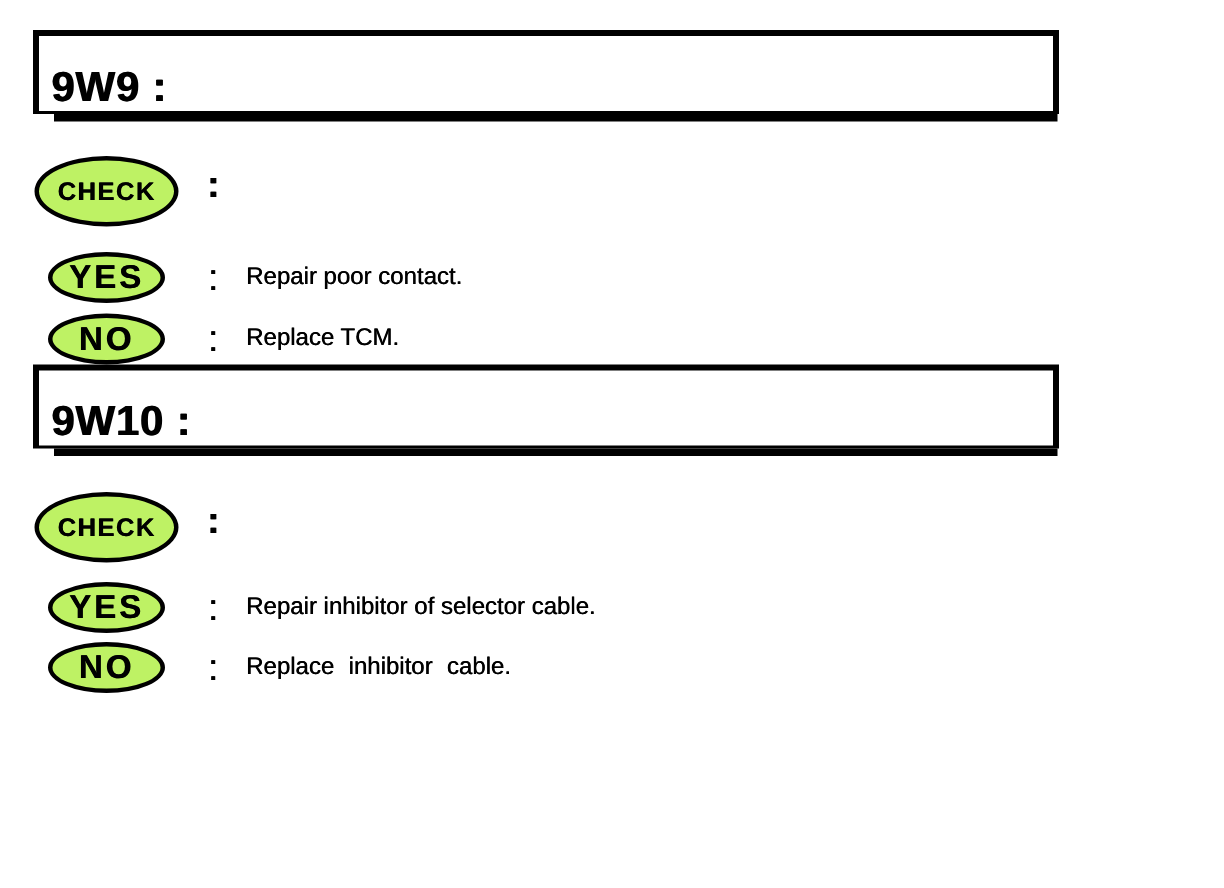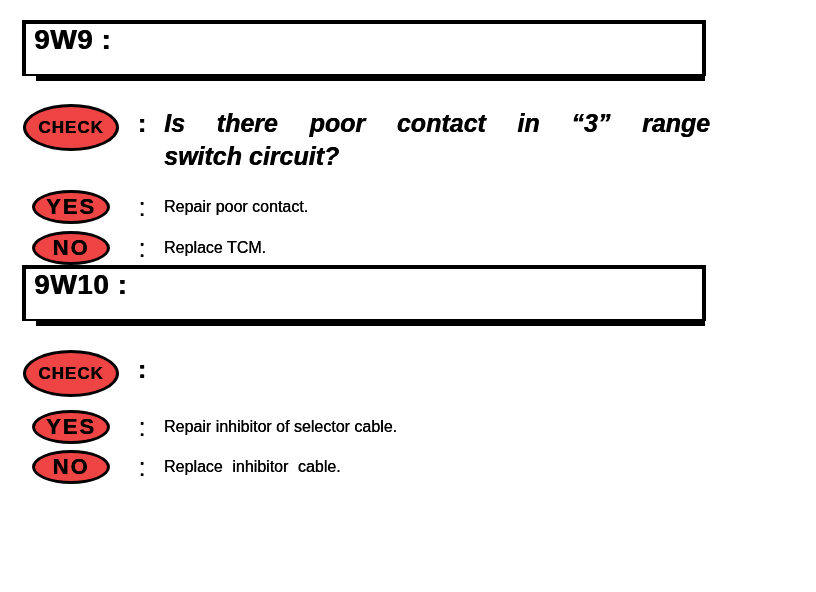--- a/index.html
+++ b/index.html
@@ -22,21 +22,21 @@
 
   
   .qbox {
     box-sizing: border-box;
     margin-left: 22px;
     width: 684px;
     height: 56px;
     border: 4px solid #000;
     border-bottom-width: 2px;
     display: flex;
-    align-items: flex-start;
+    align-items: flex-end;
     padding-left: 8px;
     gap: 26px;
     position: relative;
   }
   
   .qbox::after {
     content: "";
     position: absolute;
     left: 10px;
     right: -3px;
@@ -65,21 +65,21 @@
   }
   .badge {
     box-sizing: border-box;
     border: 3px solid #000;
     border-radius: 50%;
     display: flex;
     align-items: center;
     justify-content: center;
     font-weight: bold;
     text-shadow: 0.4px 0 0 #000;
-    background: #ef4444;
+    background: #bef264;
   }
   .badge-check {
     width: 96px;
     height: 47px;
     font-size: 17px;
     letter-spacing: 1px;
   }
   .badge-yesno {
     width: 78px;
     height: 34px;
@@ -153,24 +153,20 @@
     <section>
       <div class="qbox">
         <span class="qcode">9W9 :</span>
       </div>
 
       <div class="row row-check-1">
         <div class="badge-col">
           <span class="badge badge-check">CHECK</span>
         </div>
         <div class="colon-col colon-q">:</div>
-        <div class="qtext">
-          <div class="jline">Is there poor contact in “3” range</div>
-          <div>switch circuit?</div>
-        </div>
       </div>
 
       <div class="row row-yes-1">
         <div class="badge-col">
           <span class="badge badge-yesno">YES</span>
         </div>
         <div class="colon-col colon-a">:</div>
         <div class="atext">Repair poor contact.</div>
       </div>
 

